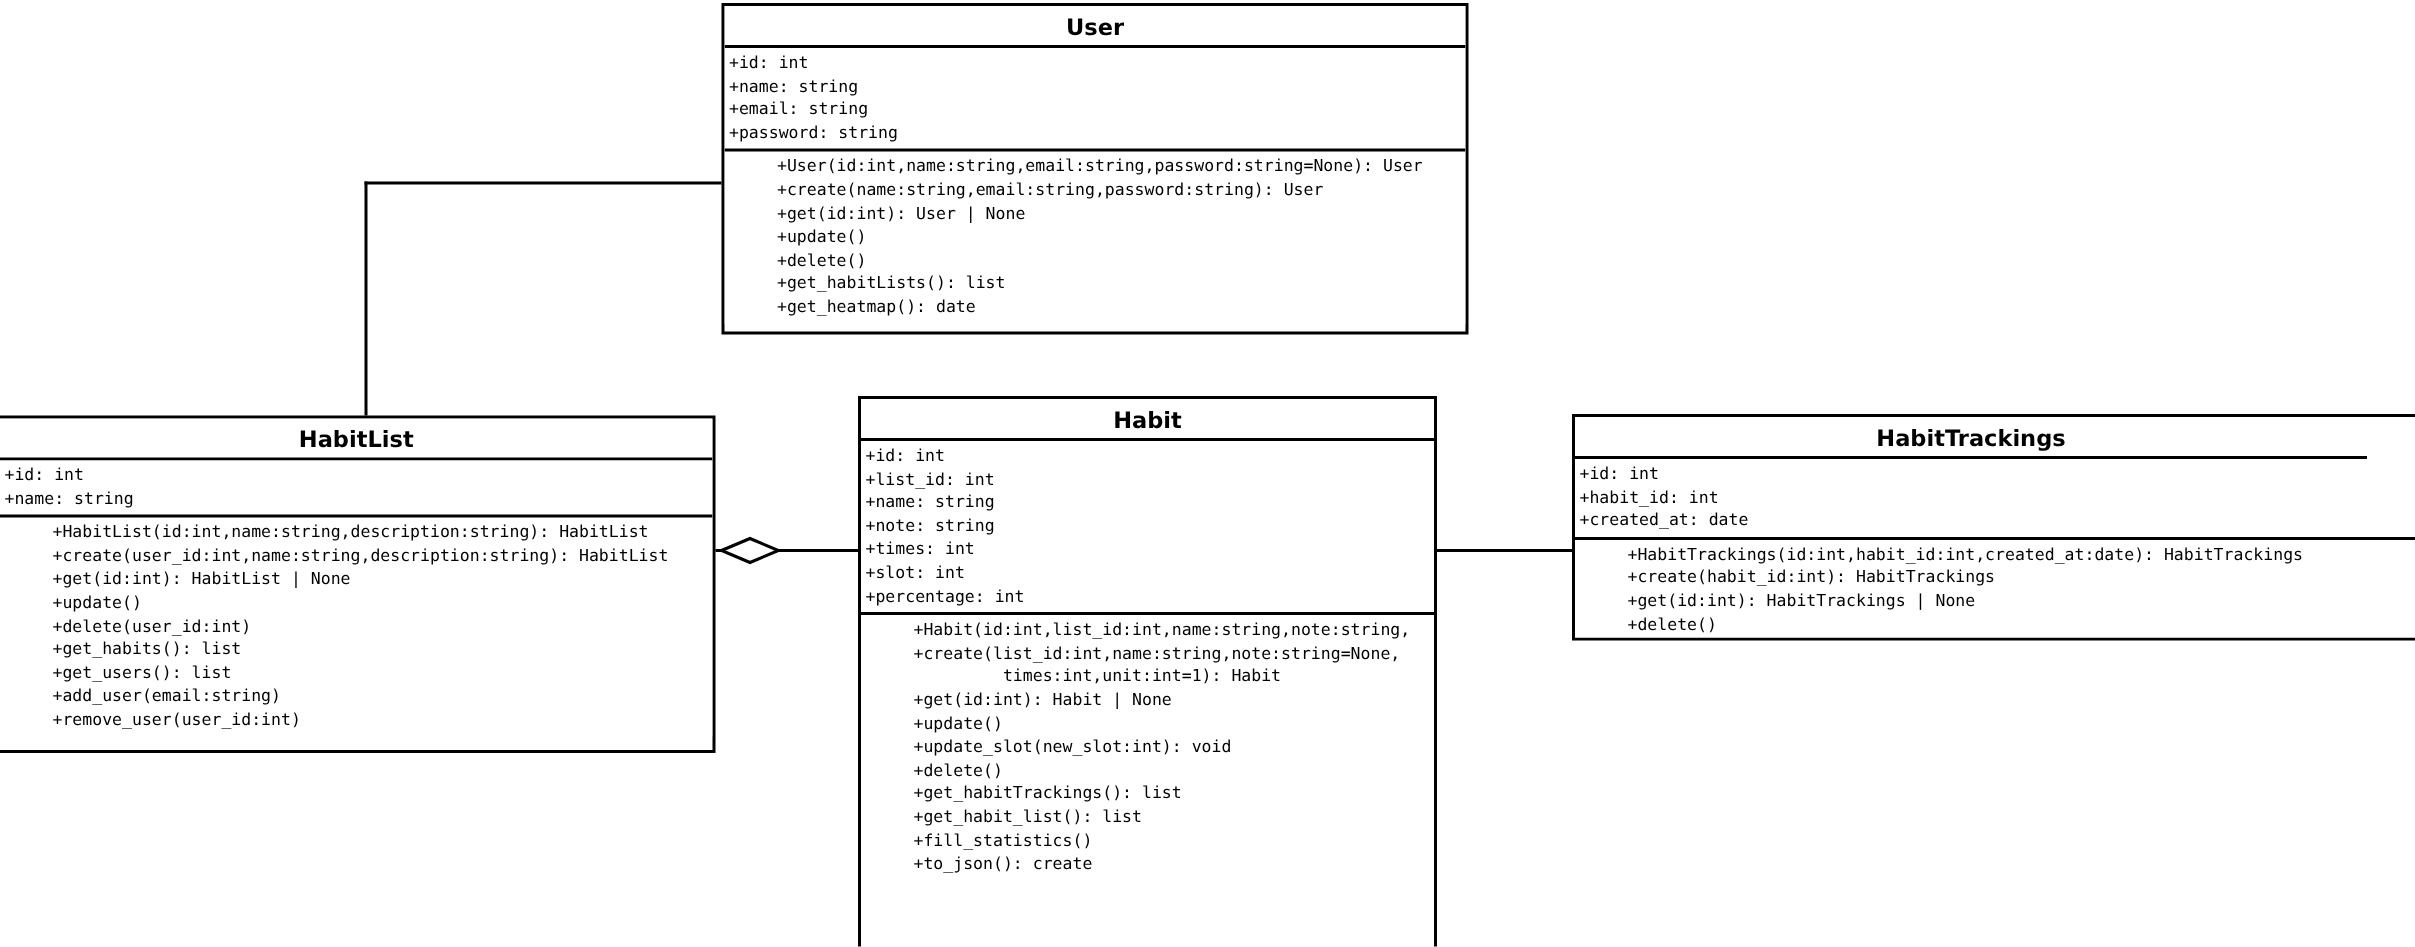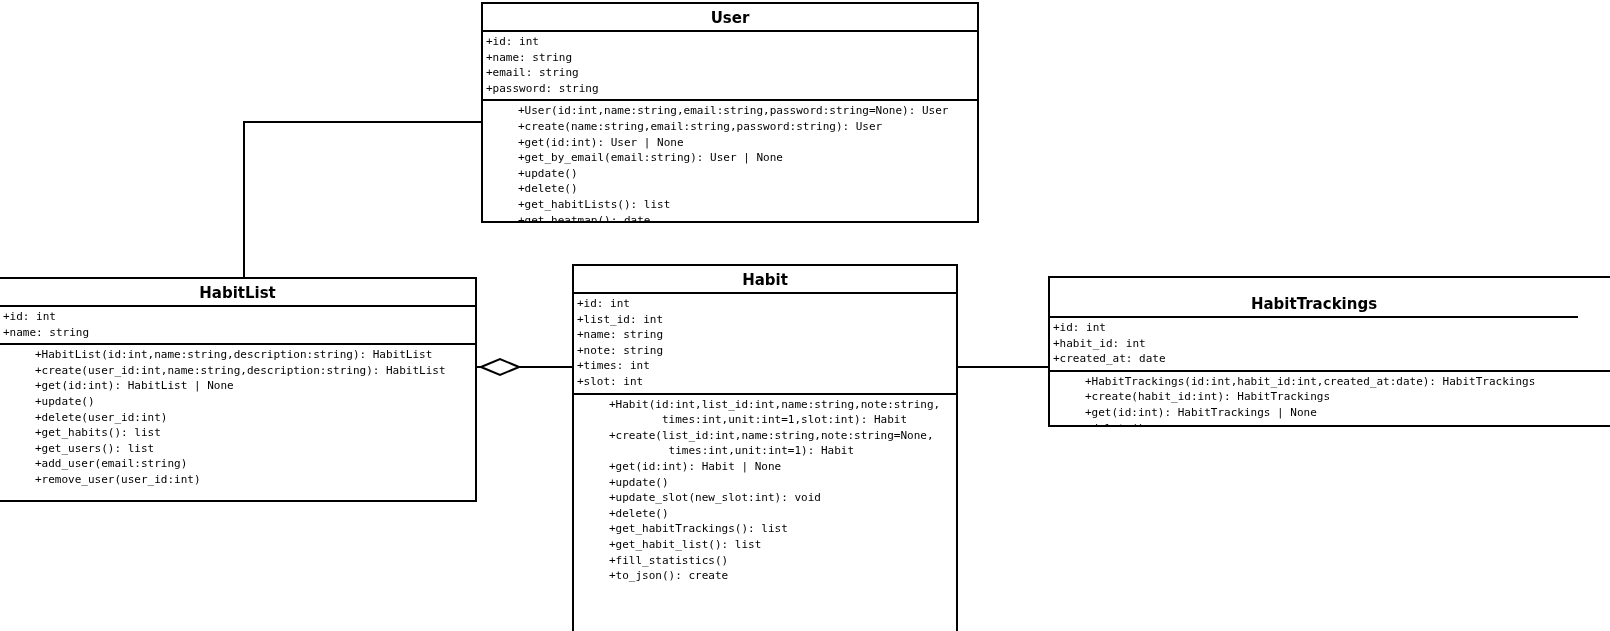--- a/index.html
+++ b/index.html
@@ -100,21 +100,20 @@
     <div class="uml-section">
       <div class="uml-row">+id: int</div>
       <div class="uml-row">+name: string</div>
       <div class="uml-row">+email: string</div>
       <div class="uml-row">+password: string</div>
     </div>
     <div class="uml-section with-rule">
       <div class="uml-row">+User(id:int,name:string,email:string,password:string=None): User</div>
       <div class="uml-row">+create(name:string,email:string,password:string): User</div>
       <div class="uml-row">+get(id:int): User | None</div>
-      <div class="uml-row">+get_by_email(email:string): User | None</div>
       <div class="uml-row">+update()</div>
       <div class="uml-row">+delete()</div>
       <div class="uml-row">+get_habitLists(): list</div>
       <div class="uml-row">+get_heatmap(): date</div>
     </div>
   </div>
 
   <div class="uml-class" style="left:-2px; top:277px; width:479px; height:225px;">
     <div class="uml-title">HabitList</div>
     <div class="uml-section">
@@ -136,39 +135,39 @@
 
   <div class="uml-class" style="left:572px; top:264px; width:386px; height:370px;">
     <div class="uml-title">Habit</div>
     <div class="uml-section">
       <div class="uml-row">+id: int</div>
       <div class="uml-row">+list_id: int</div>
       <div class="uml-row">+name: string</div>
       <div class="uml-row">+note: string</div>
       <div class="uml-row">+times: int</div>
       <div class="uml-row">+slot: int</div>
+      <div class="uml-row">+percentage: int</div>
     </div>
     <div class="uml-section with-rule">
       <div class="uml-row">+Habit(id:int,list_id:int,name:string,note:string,</div>
-      <div class="uml-row">        times:int,unit:int=1,slot:int): Habit</div>
       <div class="uml-row">+create(list_id:int,name:string,note:string=None,</div>
       <div class="uml-row">         times:int,unit:int=1): Habit</div>
       <div class="uml-row">+get(id:int): Habit | None</div>
       <div class="uml-row">+update()</div>
       <div class="uml-row">+update_slot(new_slot:int): void</div>
       <div class="uml-row">+delete()</div>
       <div class="uml-row">+get_habitTrackings(): list</div>
       <div class="uml-row">+get_habit_list(): list</div>
       <div class="uml-row">+fill_statistics()</div>
       <div class="uml-row">+to_json(): create</div>
     </div>
   </div>
 
   <div class="uml-class" style="left:1048px; top:276px; width:580px; height:151px;">
-    <div class="uml-title" style="width:528px;margin-top:12px;">HabitTrackings</div>
+    <div class="uml-title" style="width:528px;">HabitTrackings</div>
     <div class="uml-section">
       <div class="uml-row">+id: int</div>
       <div class="uml-row">+habit_id: int</div>
       <div class="uml-row">+created_at: date</div>
     </div>
     <div class="uml-section with-rule">
       <div class="uml-row">+HabitTrackings(id:int,habit_id:int,created_at:date): HabitTrackings</div>
       <div class="uml-row">+create(habit_id:int): HabitTrackings</div>
       <div class="uml-row">+get(id:int): HabitTrackings | None</div>
       <div class="uml-row">+delete()</div>

